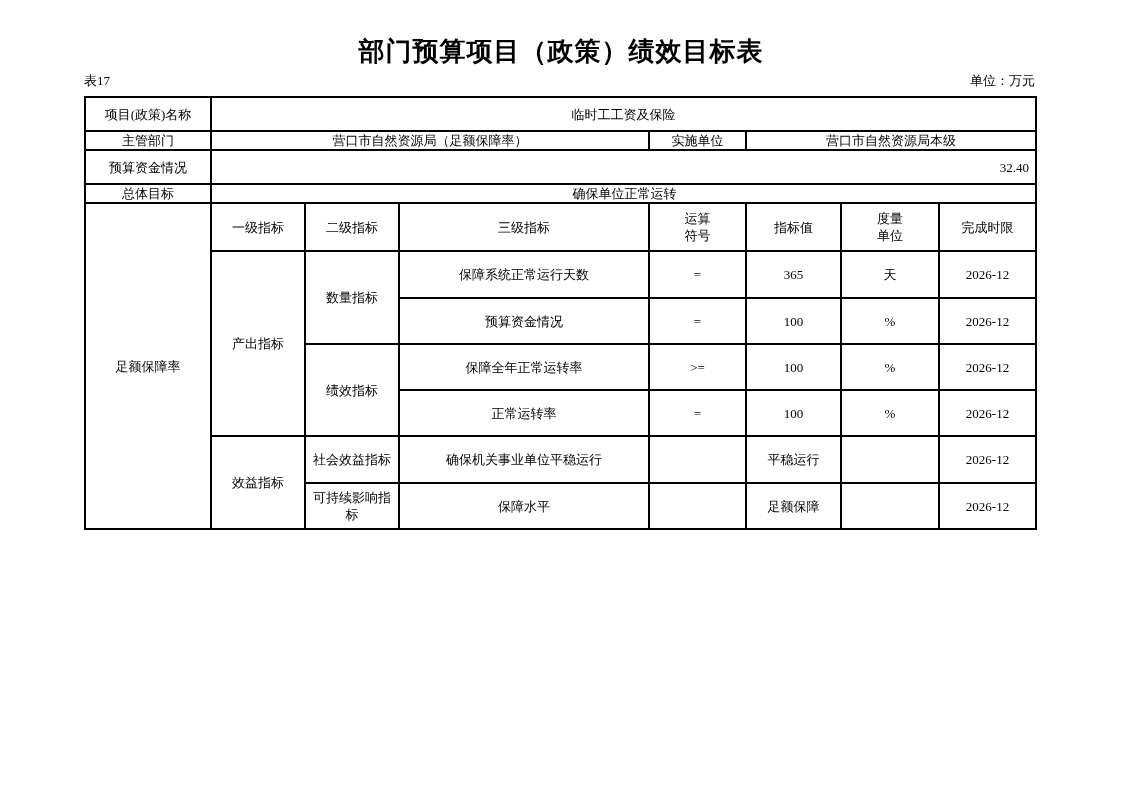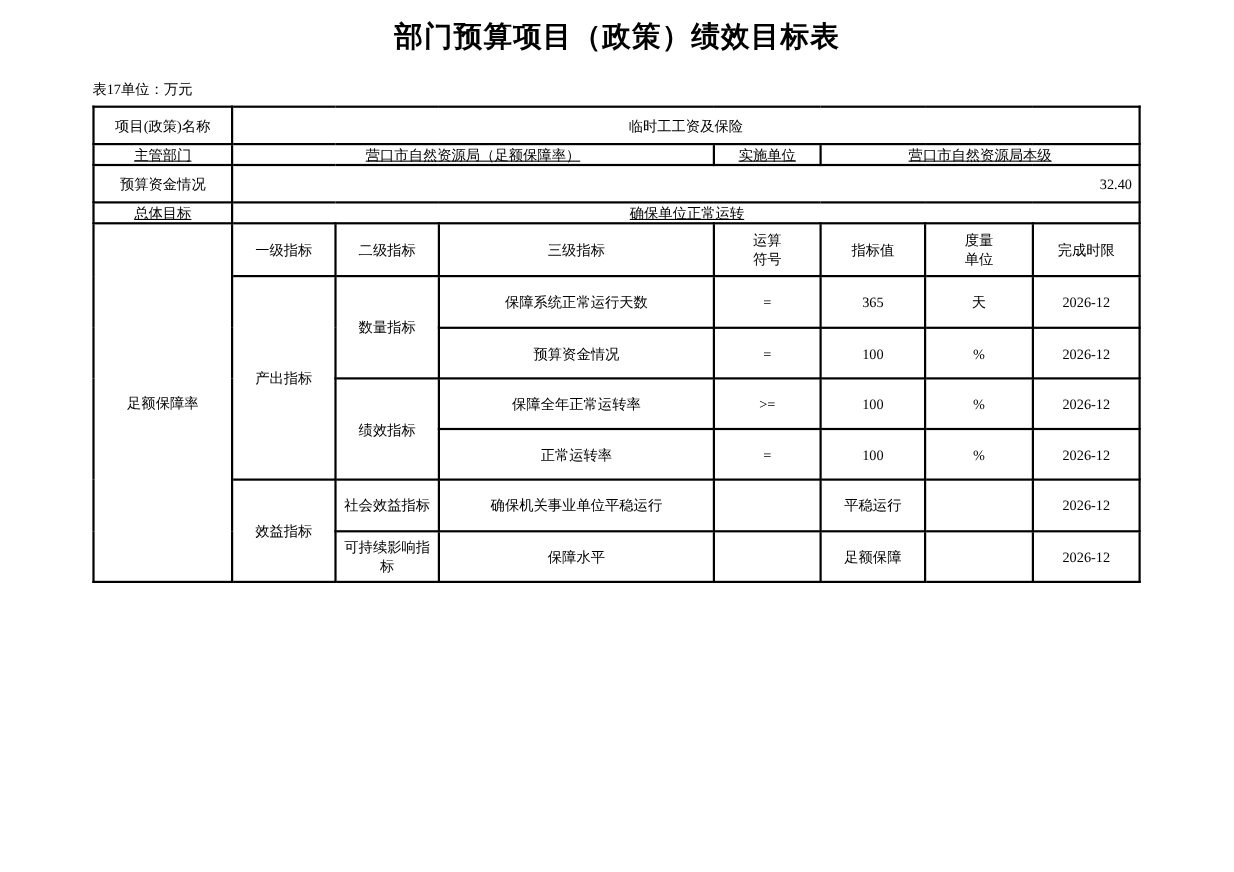--- a/index.html
+++ b/index.html
@@ -7,35 +7,36 @@
     position: relative;
     width: 1122px;
     height: 793px;
     background: #ffffff;
     color: #000000;
     font-family: "Liberation Serif", "DejaVu Serif", serif;
     overflow: hidden;
   }
   .title {
     position: absolute;
-    top: 16px;
+    top: 34px;
     left: 0;
     width: 100%;
     margin: 0;
     text-align: center;
     font-size: 26px;
     font-weight: bold;
     letter-spacing: 1px;
   }
   .meta {
     position: absolute;
     top: 73px;
     left: 84px;
     width: 951px;
     display: flex;
+    justify-content: space-between;
     font-size: 13px;
     line-height: 16px;
   }
   table.perf {
     position: absolute;
     top: 96px;
     left: 84px;
     width: 951px;
     border-collapse: collapse;
     table-layout: fixed;
@@ -46,21 +47,21 @@
     vertical-align: middle;
     font-size: 13px;
     line-height: 17px;
     padding: 0 1px;
     overflow: hidden;
   }
   .ta-l { text-align: center; padding-left: 3px !important; }
   .ta-r { text-align: right !important; padding-right: 6px !important; }
   .hdr { white-space: pre-line; }
   tr.r34 { height: 34px; padding-left: 35px; }
-  tr.r35 { height: 17px; text-decoration: underline; }
+  tr.r35 { height: 17px; }
   tr.rh  { height: 48px; }
   tr.rd47 { height: 47px; }
   tr.rd46 { height: 46px; }
 </style>
 </head>
 <body>
 
 <div class="sheet">
 
   <h1 class="title">部门预算项目（政策）绩效目标表</h1>

